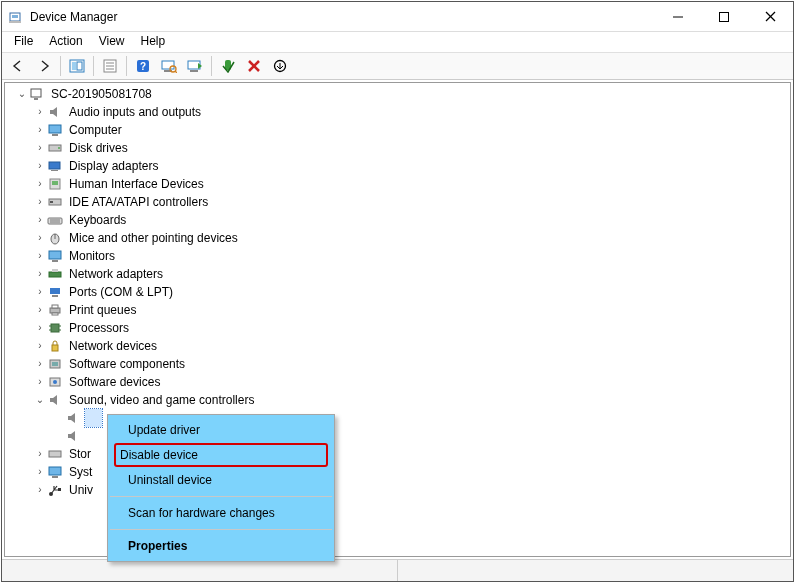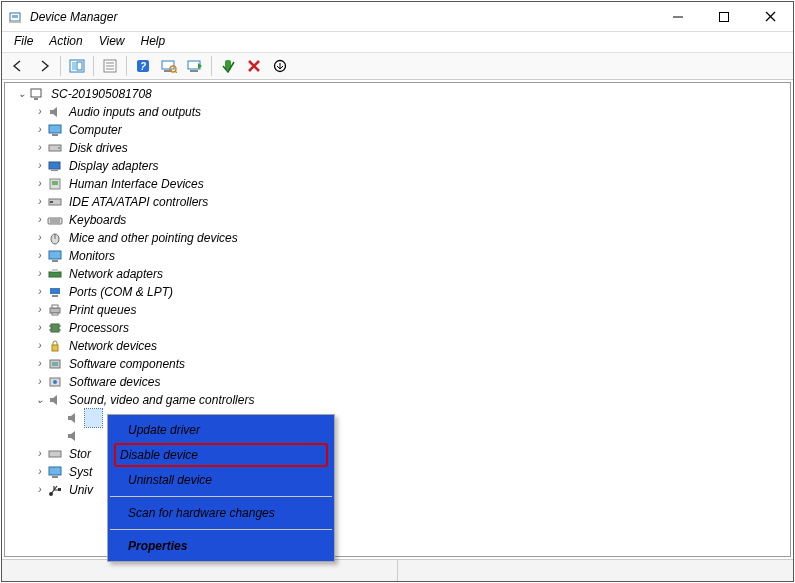--- a/index.html
+++ b/index.html
@@ -15,21 +15,20 @@
   }
   .window {
     width: 793px;
     height: 581px;
     border: 1px solid #555;
     margin: 1px;
     display: flex;
     flex-direction: column;
     background: #fff;
     position: relative;
-    font-style: italic;
   }
   .titlebar {
     height: 30px;
     display: flex;
     align-items: center;
     padding-left: 6px;
     border-bottom: 1px solid #ddd;
   }
   .titlebar .app-icon {
     width: 16px; height: 16px;
@@ -100,21 +99,21 @@
   .expanded-node .node-label { }
   .selected {
     background: #d0e7ff;
     outline: 1px dotted #3a7acb;
   }
   .context-menu {
     position: absolute;
     left: 105px;
     top: 412px;
     width: 228px;
-    background: #1d4ed8;
+    background: #7dd3fc;
     border: 1px solid #a5a5a5;
     box-shadow: 3px 3px 4px rgba(0,0,0,0.25);
     font-size: 12px;
     padding: 2px 0;
     z-index: 100;
   }
   .cm-item {
     padding: 6px 20px;
   }
   .cm-sep {

